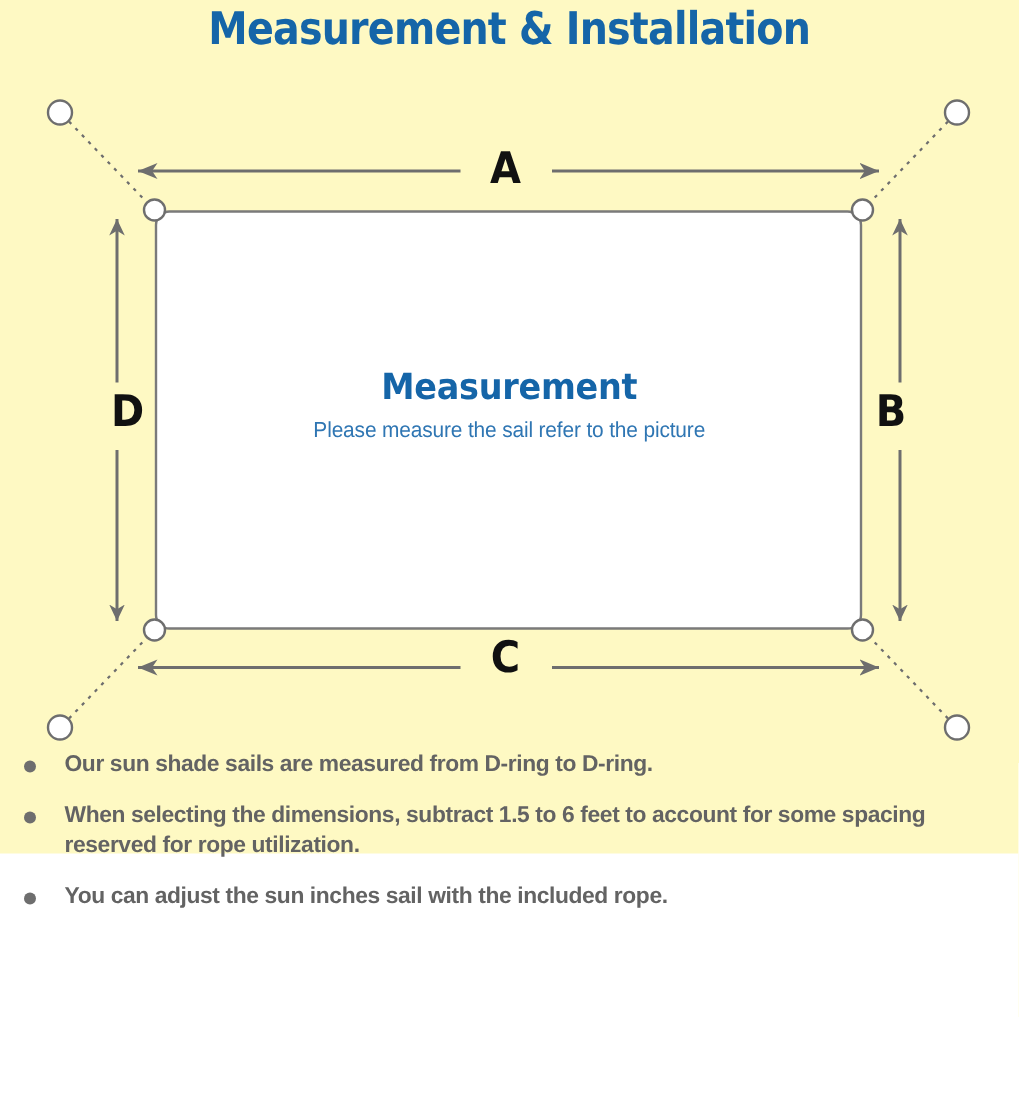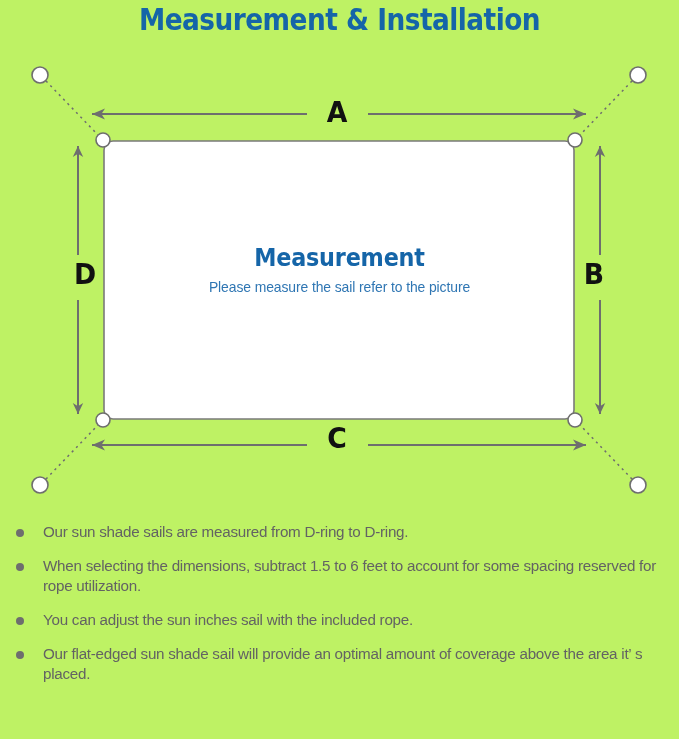--- a/index.html
+++ b/index.html
@@ -10,22 +10,22 @@
   body {
     width: 679px;
     height: 739px;
     position: relative;
     font-family: "Liberation Sans", sans-serif;
     overflow: hidden;
   }
   #page {
     position: relative;
     width: 679px;
-    height: 739px;
-    background: #bef264;
+    height: 569px;
+    background: #fef9c3;
   }
   .title {
     position: absolute;
     left: 0;
     top: 0;
     width: 679px;
     text-align: center;
     font-family: "DejaVu Sans", sans-serif;
     font-weight: bold;
     font-size: 30px;
@@ -80,22 +80,23 @@
     font-size: 14.5px;
     color: #2f76b3;
     line-height: 20px;
     letter-spacing: -0.1px;
     transform: scaleX(0.96);
   }
 
   #notes {
     position: absolute;
     left: 0;
-    top: 522px;
+    top: 500px;
     width: 679px;
+    font-weight: bold;
   }
   .note {
     position: relative;
     padding-left: 29px;
     margin: 0 14px 0 14px;
     color: #636363;
     font-family: "Liberation Sans", sans-serif;
     font-size: 15.2px;
     line-height: 20px;
     letter-spacing: -0.25px;
@@ -176,19 +177,15 @@
       <span class="txt">Our sun shade sails are measured from D-ring to D-ring.</span>
     </div>
     <div class="note">
       <span class="bullet"></span>
       <span class="txt">When selecting the dimensions, subtract 1.5 to 6 feet to account for some spacing reserved for rope utilization.</span>
     </div>
     <div class="note">
       <span class="bullet"></span>
       <span class="txt">You can adjust the sun inches sail with the included rope.</span>
     </div>
-    <div class="note">
-      <span class="bullet"></span>
-      <span class="txt">Our flat-edged sun shade sail will provide an optimal amount of coverage above the area it’ s placed.</span>
-    </div>
   </div>
 
 </div>
 
 </body></html>

